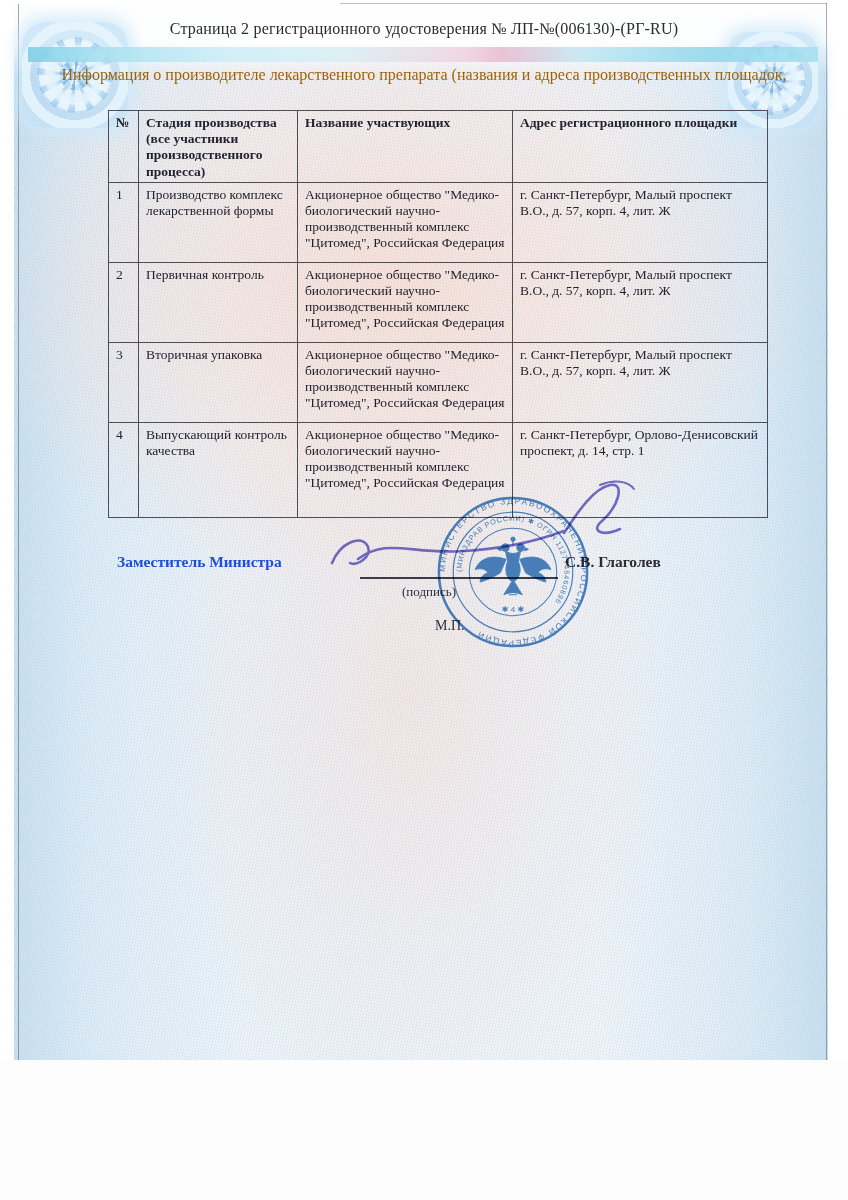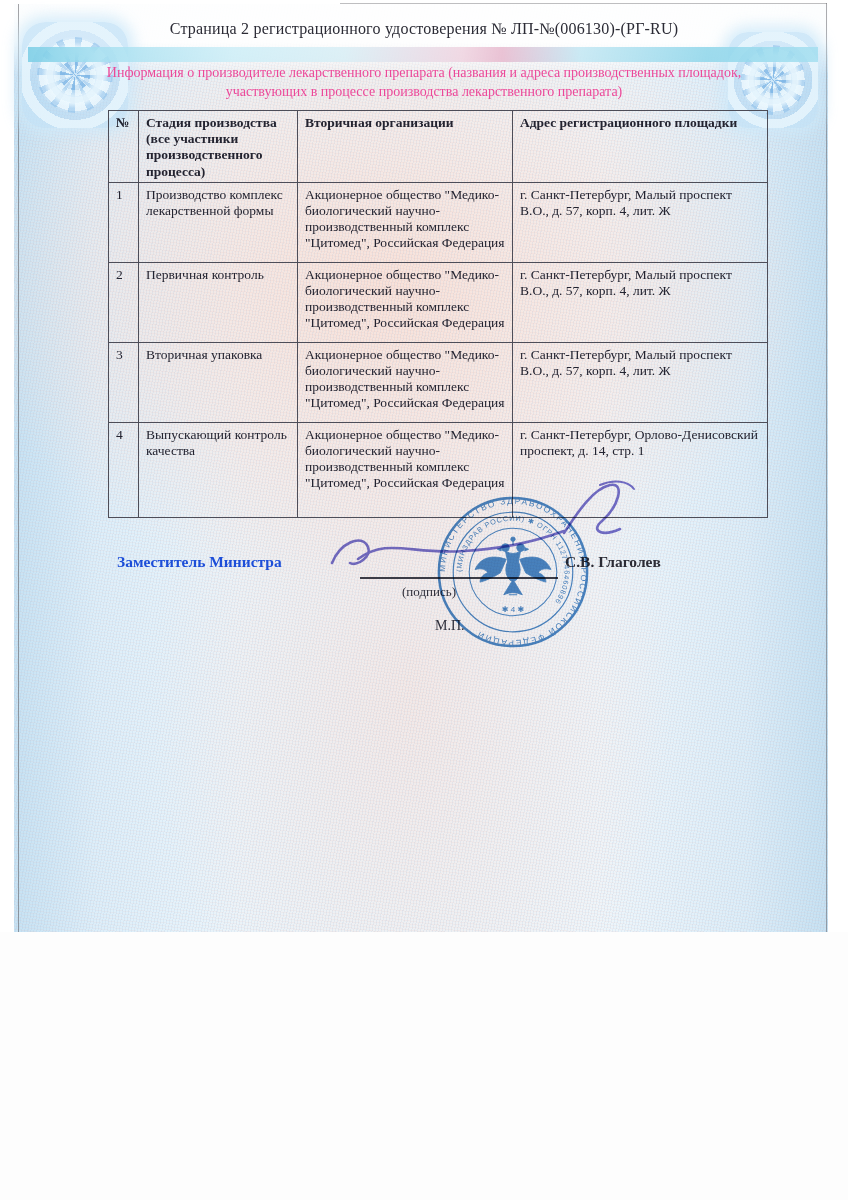--- a/index.html
+++ b/index.html
@@ -1,16 +1,16 @@
 <!DOCTYPE html>
 <html><head>
 <meta charset="utf-8">
 <style>
   html,body{margin:0;padding:0;background:#fdfdfd;}
-  .canvas{position:relative;width:848px;height:932px;overflow:hidden;
+  .canvas{position:relative;width:848px;height:1060px;overflow:hidden;
     font-family:"Liberation Serif", serif;color:#23232e;background:#ffffff;}
   
   .page{position:absolute;left:14px;top:4px;width:814px;height:1186px;
     background:
       linear-gradient(180deg, rgba(255,255,255,.95) 0 38px, rgba(255,255,255,0) 72px),
       linear-gradient(0deg, rgba(255,255,255,.8) 0 26px, rgba(255,255,255,0) 64px),
       repeating-linear-gradient(100deg, rgba(140,175,212,.13) 0 1px, rgba(0,0,0,0) 1px 3px),
       repeating-linear-gradient(8deg, rgba(233,168,158,.10) 0 1px, rgba(0,0,0,0) 1px 3px),
       radial-gradient(ellipse 52% 26% at 46% 24%, rgba(250,222,211,.85), rgba(250,226,217,.45) 60%, rgba(250,228,220,0) 100%),
       radial-gradient(ellipse 34% 38% at 49% 58%, rgba(247,220,212,.50), rgba(247,224,216,0) 95%),
@@ -34,21 +34,21 @@
       radial-gradient(circle, rgba(255,255,255,0) 0 30%, rgba(236,248,254,.85) 42% 52%, rgba(255,255,255,0) 62%),
       repeating-conic-gradient(rgba(132,186,232,.5) 0 11deg, rgba(240,250,255,.15) 11deg 30deg);}
   .rosette::after{content:"";position:absolute;inset:36%;border-radius:50%;
     background:repeating-conic-gradient(rgba(120,178,228,.65) 0 15deg, rgba(245,252,255,.3) 15deg 45deg);}
   
   .doc-title{position:absolute;left:24px;top:20px;width:800px;text-align:center;
     font-size:16px;letter-spacing:.2px;color:#2b2b35;}
   .band{position:absolute;left:28px;top:47px;width:790px;height:15px;opacity:.85;
     background:linear-gradient(90deg,#79cde5 0%,#a5dff0 9%,#cdeef7 26%,#d8eef5 40%,#efd3e0 55%,#e7b9ce 60%,#c2e7f3 70%,#8ed6ea 86%,#a5dff0 100%);}
   .doc-subtitle{position:absolute;left:44px;top:64px;width:760px;text-align:center;
-    font-size:14px;line-height:1.33;color:#ec4899;}
+    font-size:16px;line-height:1.33;color:#a16207;}
   
   .prod-table{position:absolute;left:108px;top:110px;border-collapse:collapse;table-layout:fixed;width:659px;
     font-size:13.5px;line-height:1.2;color:#232330;}
   .prod-table td,.prod-table th{border:1.5px solid #4d4d58;vertical-align:top;text-align:left;
     padding:4px 7px 2px 7px;overflow:hidden;}
   .prod-table th{font-weight:bold;}
   .col-num{width:30px;}.col-stage{width:159px;}.col-org{width:215px;}.col-addr{width:255px;}
   .cell-num{text-align:left;padding-left:11px;}
   tr.r-h{height:63px;} tr.r-1{height:80px;} tr.r-2{height:80px;} tr.r-3{height:80px;} tr.r-4{height:95px;}
   
@@ -76,35 +76,34 @@
 
   <div class="rosette" style="left:22px;top:22px;width:106px;height:106px;"></div>
   <div class="rosette" style="left:728px;top:32px;width:90px;height:96px;"></div>
   <div class="rosette" style="left:30px;top:1068px;width:96px;height:102px;"></div>
   <div class="rosette" style="left:716px;top:1068px;width:98px;height:104px;"></div>
 
   <div class="doc-title">Страница 2 регистрационного удостоверения № ЛП-№(006130)-(РГ-RU)</div>
   <div class="band"></div>
   <div class="doc-subtitle">
     <span>Информация о производителе лекарственного препарата (названия и адреса производственных площадок,</span><br>
-    <span>участвующих в процессе производства лекарственного препарата)</span>
   </div>
 
   <table class="prod-table">
     <colgroup>
         <col class="col-num">
         <col class="col-stage">
         <col class="col-org">
         <col class="col-addr">
       </colgroup>
     <tbody id="table-body">
       <tr class="r-h">
         <th>№</th>
         <th>Стадия производства (все участники производственного процесса)</th>
-        <th>Вторичная организации</th>
+        <th>Название участвующих</th>
         <th>Адрес регистрационного площадки</th>
       </tr>
     <tr class="r-1">
       <td class="cell-num">1</td>
       <td>Производство комплекс лекарственной формы</td>
       <td>Акционерное общество "Медико-биологический научно-производственный комплекс "Цитомед", Российская Федерация</td>
       <td>г. Санкт-Петербург, Малый проспект В.О., д. 57, корп. 4, лит. Ж</td>
     </tr>
         <tr class="r-2">
       <td class="cell-num">2</td>

